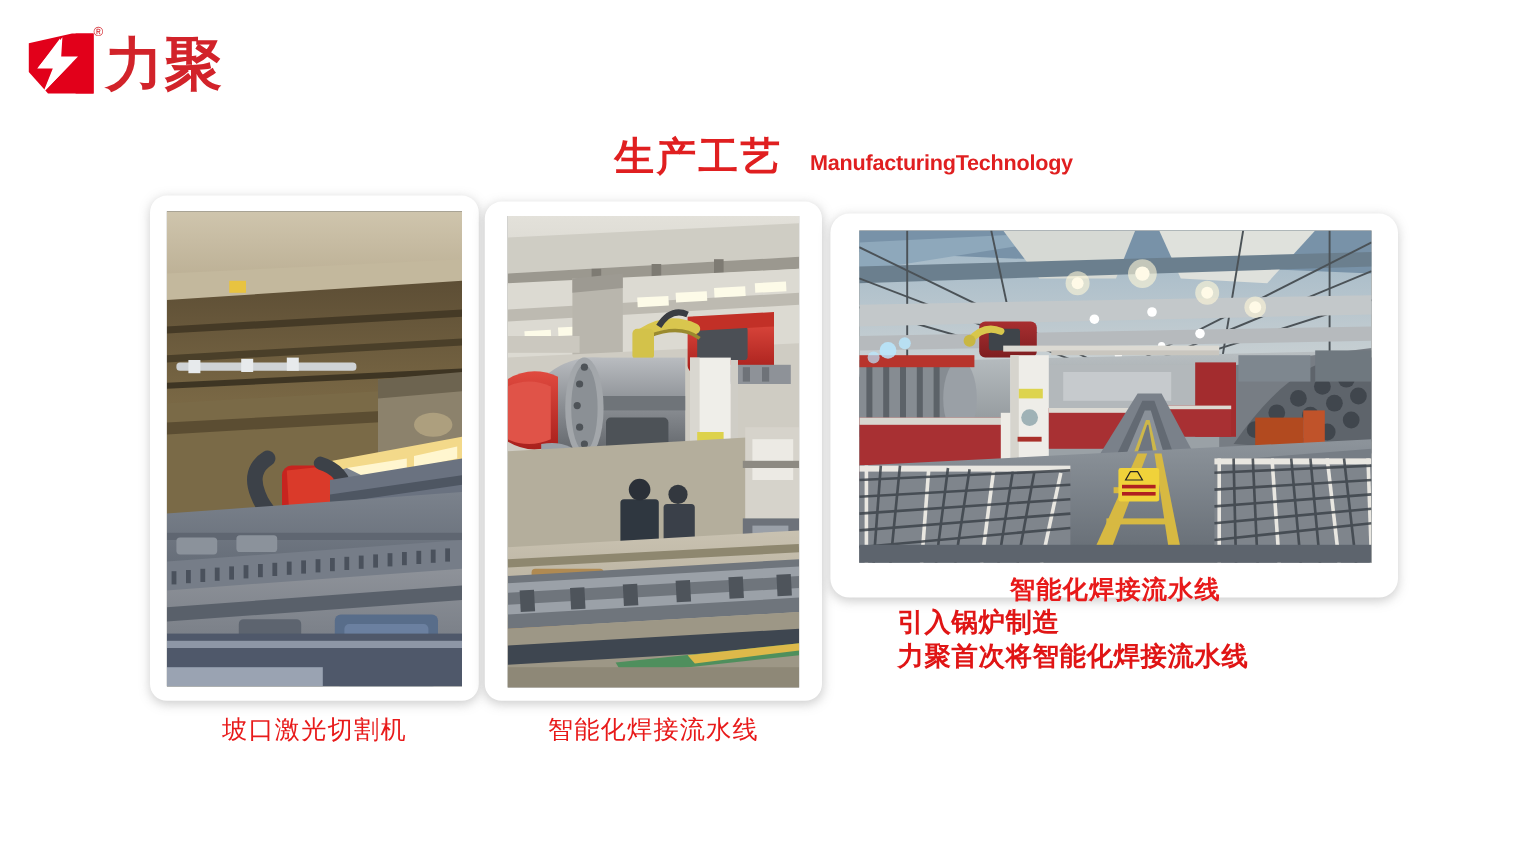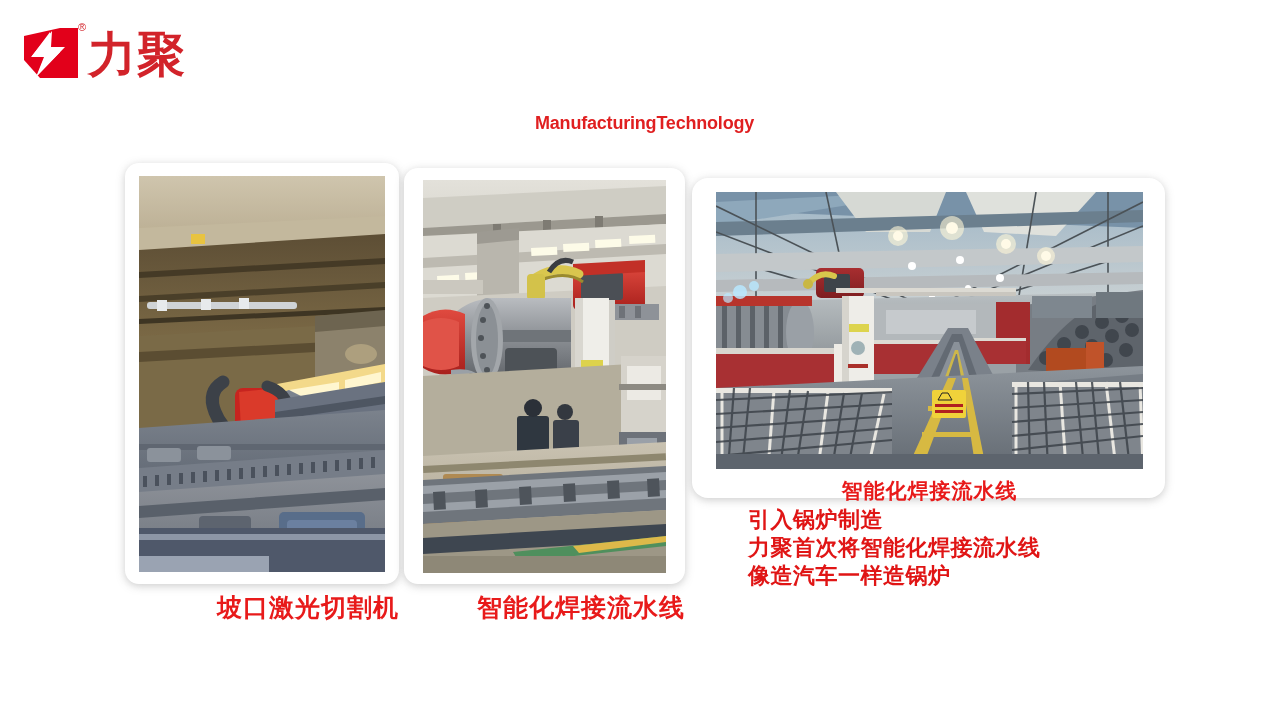--- a/index.html
+++ b/index.html
@@ -31,22 +31,22 @@
         box-shadow:0 2px 9px rgba(120,120,120,0.38);}
   .card-inner{position:absolute;overflow:hidden;background:#8b8b86;}
 
   #card1{left:125px;top:163px;width:274px;height:421px;}
   #card1 .card-inner{left:14px;top:13px;width:246px;height:396px;}
   #card2{left:404px;top:168px;width:281px;height:416px;}
   #card2 .card-inner{left:19px;top:12px;width:243px;height:393px;}
   #card3{left:692px;top:178px;width:473px;height:320px;border-radius:16px;}
   #card3 .card-inner{left:24px;top:14px;width:427px;height:277px;}
 
-  .cap-out{position:absolute;font-size:25px;font-weight:700;color:#e81a1a;
-           letter-spacing:1px;text-align:right;line-height:26px;
+  .cap-out{position:absolute;font-size:21px;font-weight:400;color:#e81a1a;
+           letter-spacing:1px;text-align:center;line-height:26px;
            font-family:"DejaVu Sans","Liberation Sans",sans-serif;}
   #cap1{left:125px;top:595px;width:274px;}
   #cap2{left:404px;top:595px;width:281px;}
   .cap-in{position:absolute;left:24px;top:300px;width:427px;text-align:center;
           font-size:21px;font-weight:700;color:#e81a1a;letter-spacing:1px;line-height:26px;
           font-family:"DejaVu Sans","Liberation Sans",sans-serif;}
 
   
   .note{position:absolute;left:748px;top:506px;width:430px;}
   .note-year{font-size:22px;font-weight:700;color:#1a1a1a;line-height:30px;letter-spacing:0.5px;
@@ -69,20 +69,21 @@
       <path d="M44 0 L58 0 L50 20 L44 20 Z" fill="#ffffff" opacity="0"></path>
       <path d="M30 6 L12 30 L25 30 L17 50 L44 22 L30 22 Z" fill="#ffffff"></path>
       <path d="M40 2 L58 2 L58 52 L40 52 Z" fill="#e2001a"></path>
       <path d="M32 5 L11 31 L24 31 L16 51 L45 21 L31 21 Z" fill="#ffffff"></path>
     </svg>
     <span class="logo-reg">®</span>
     <span class="logo-text">力聚</span>
   </div>
 
   <div class="title-row">
+    <span class="title-cn">生产工艺</span>
     <span class="title-en">ManufacturingTechnology</span>
   </div>
 
   <div class="card" id="card1">
     <div class="card-inner">
       <svg class="ph" viewBox="0 0 246 396" preserveAspectRatio="none">
         <defs>
           <linearGradient id="g1roof" x1="0" y1="0" x2="0" y2="1">
             <stop offset="0" stop-color="#cfc5ad"></stop>
               <stop offset="1" stop-color="#b5a88c"></stop>
@@ -501,16 +502,15 @@
 
         <rect x="0" y="262" width="427" height="15" fill="#5d646d"></rect>
       </svg>
     </div>
     <div class="cap-in">智能化焊接流水线</div>
   </div>
 
   <div class="note">
     <div class="note-line">引入锅炉制造</div>
     <div class="note-line">力聚首次将智能化焊接流水线</div>
-    <div class="note-line">像造汽车一样造锅炉</div>
   </div>
 
 </div>
 
 </body></html>

